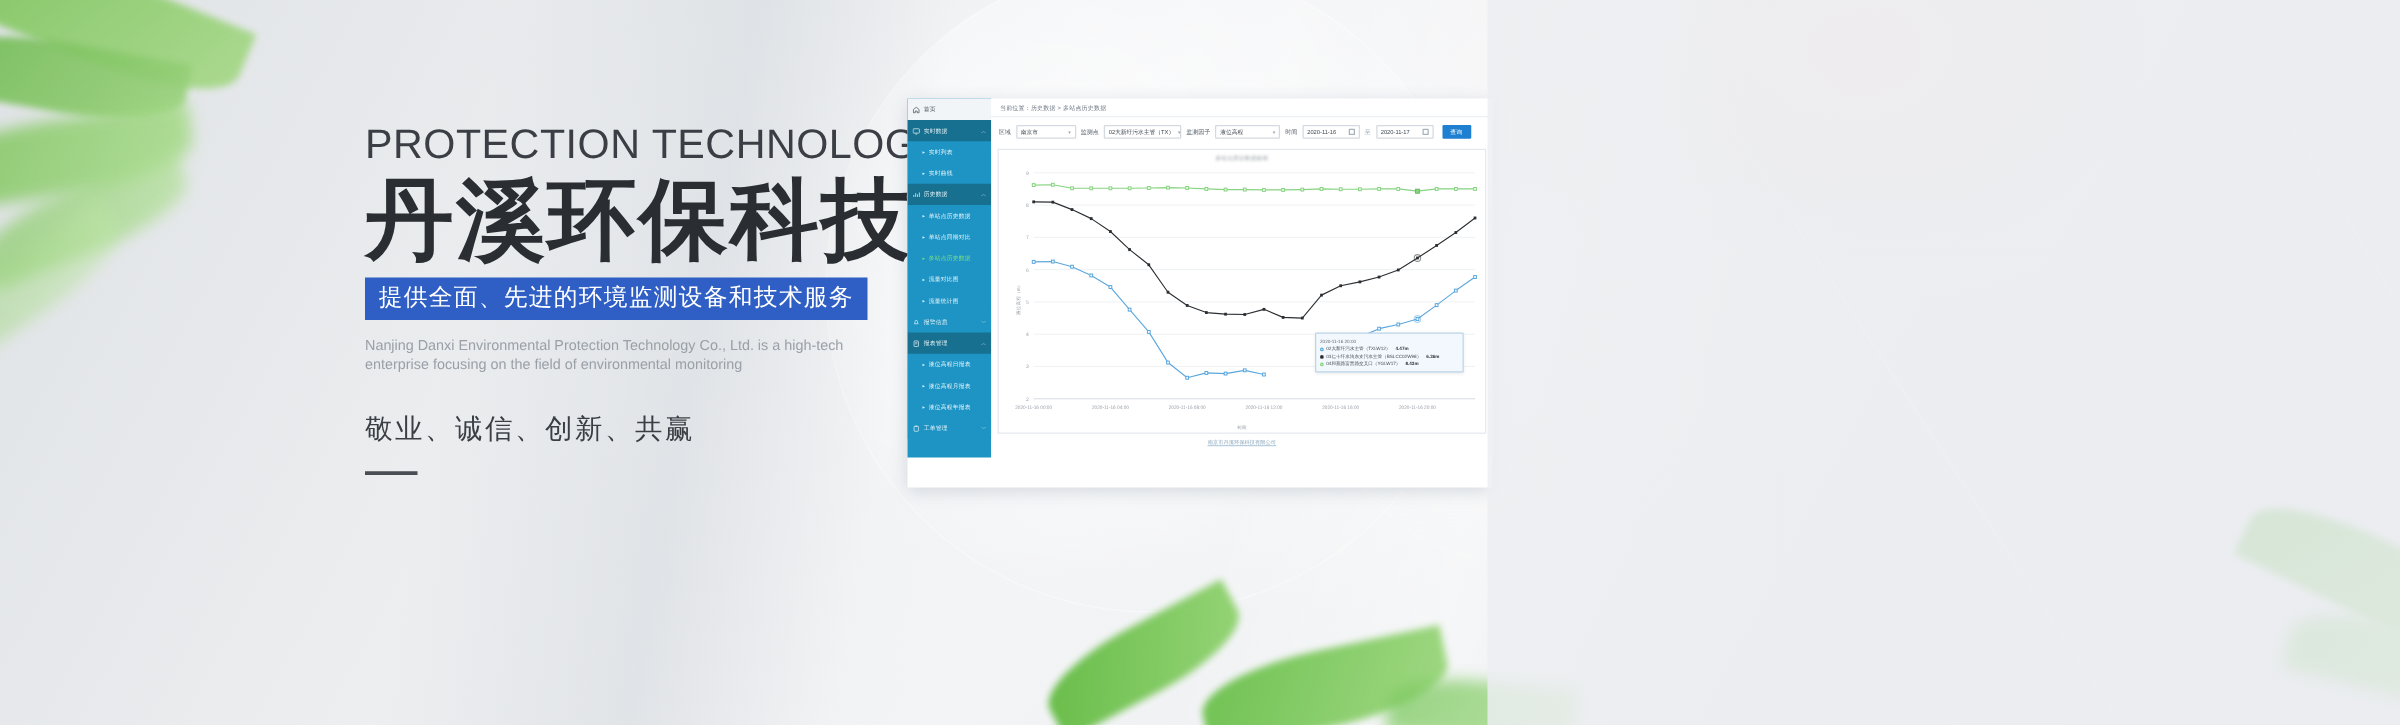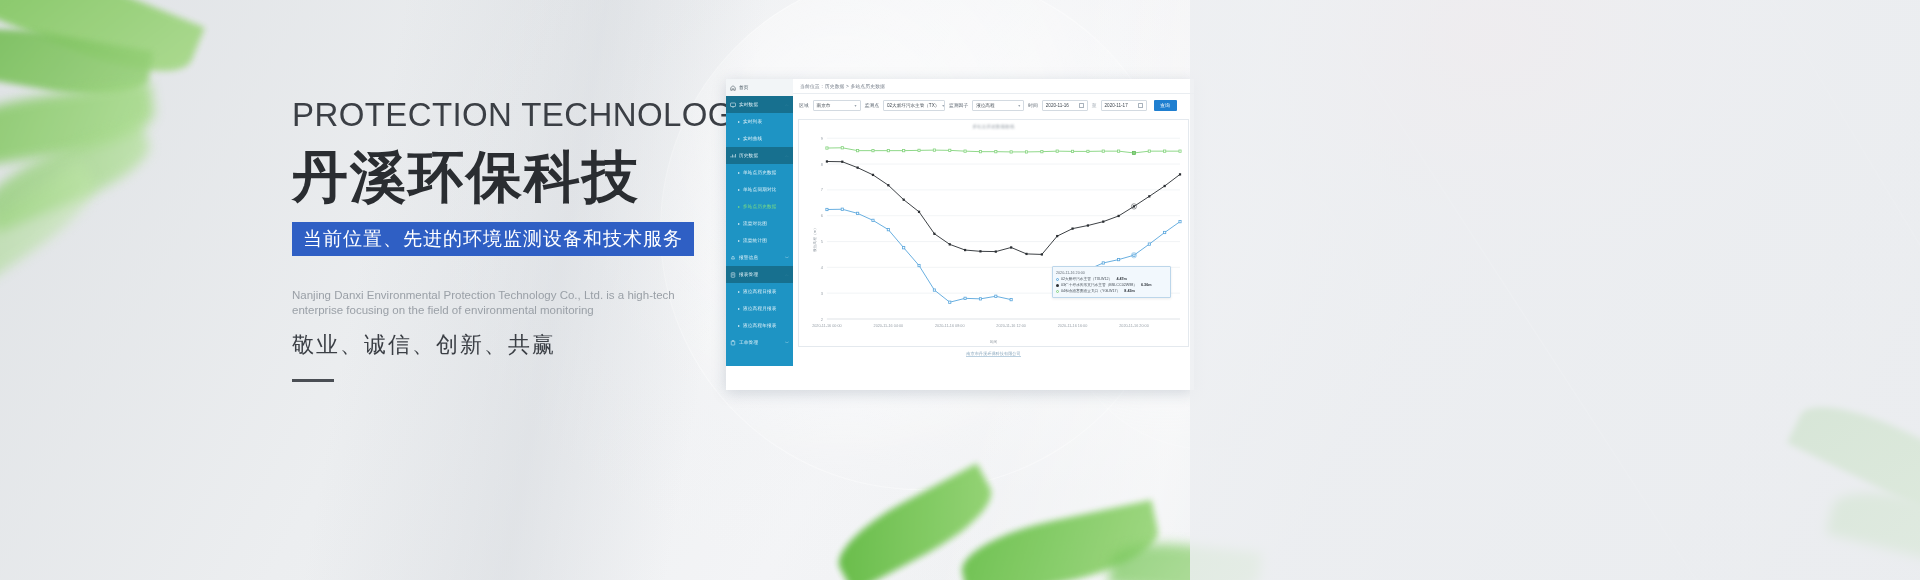--- a/index.html
+++ b/index.html
@@ -50,48 +50,48 @@
   .headline-en {
     font-size: 33px;
     line-height: 38px;
     letter-spacing: .4px;
     color: #3b3f45;
     font-weight: 400;
     white-space: nowrap;
   }
   .headline-cn {
     margin-top: 12px;
-    font-size: 56px;
+    font-size: 71px;
     line-height: 62px;
     font-weight: 700;
     color: #2a2d31;
     letter-spacing: 2px;
     white-space: nowrap;
   }
   .slogan-bar {
     margin-top: 14px;
     background: #2f5fc4;
     color: #fff;
     font-size: 19px;
     line-height: 34px;
     height: 34px;
     padding: 0 11px;
     display: inline-block;
     letter-spacing: 1px;
     white-space: nowrap;
   }
   .desc-en {
-    margin-top: 32px;
+    margin-top: 14px;
     font-size: 11.5px;
     line-height: 15px;
     color: #9aa0a7;
     width: 388px;
   }
   .motto {
-    margin-top: 12px;
+    margin-top: 28px;
     font-size: 22px;
     color: #3b3f45;
     letter-spacing: 2px;
     white-space: nowrap;
   }
   .rule {
     margin-top: 19px;
     width: 42px; height: 3px;
     background: #4a4e54;
   }
@@ -356,21 +356,21 @@
 <div class="leaf leaf-blur" style="left:830px;top:500px;width:170px;height:56px;background:linear-gradient(120deg,#5fb93f,#93d472);transform:rotate(-28deg);opacity:.95;"></div>
 <div class="leaf leaf-blur" style="left:960px;top:520px;width:200px;height:62px;background:linear-gradient(120deg,#68bf49,#9ed87f);transform:rotate(-12deg);opacity:.95;"></div>
 <div class="leaf leaf-blur2" style="left:1110px;top:545px;width:150px;height:48px;background:linear-gradient(120deg,#76c65a,#aadd8d);transform:rotate(6deg);opacity:.75;"></div>
 
 <div class="leaf leaf-blur" style="left:1790px;top:430px;width:210px;height:62px;background:linear-gradient(120deg,#55b238,#8ccf6b);transform:rotate(26deg);opacity:.95;"></div>
 <div class="leaf leaf-blur2" style="left:1830px;top:500px;width:180px;height:56px;background:linear-gradient(120deg,#62bb45,#97d477);transform:rotate(14deg);opacity:.8;"></div>
 
 <div class="copy">
   <div class="headline-en">PROTECTION TECHNOLOGY</div>
   <div class="headline-cn">丹溪环保科技</div>
-  <div class="slogan-bar">当前位置、先进的环境监测设备和技术服务</div>
+  <div class="slogan-bar">提供全面、先进的环境监测设备和技术服务</div>
   <div class="desc-en">Nanjing Danxi Environmental Protection Technology Co., Ltd. is a high-tech enterprise focusing on the field of environmental monitoring</div>
   <div class="motto">敬业、诚信、创新、共赢</div>
   <div class="rule"></div>
 </div>
 
 <div class="app">
 
 
   <div class="app-body">
 

